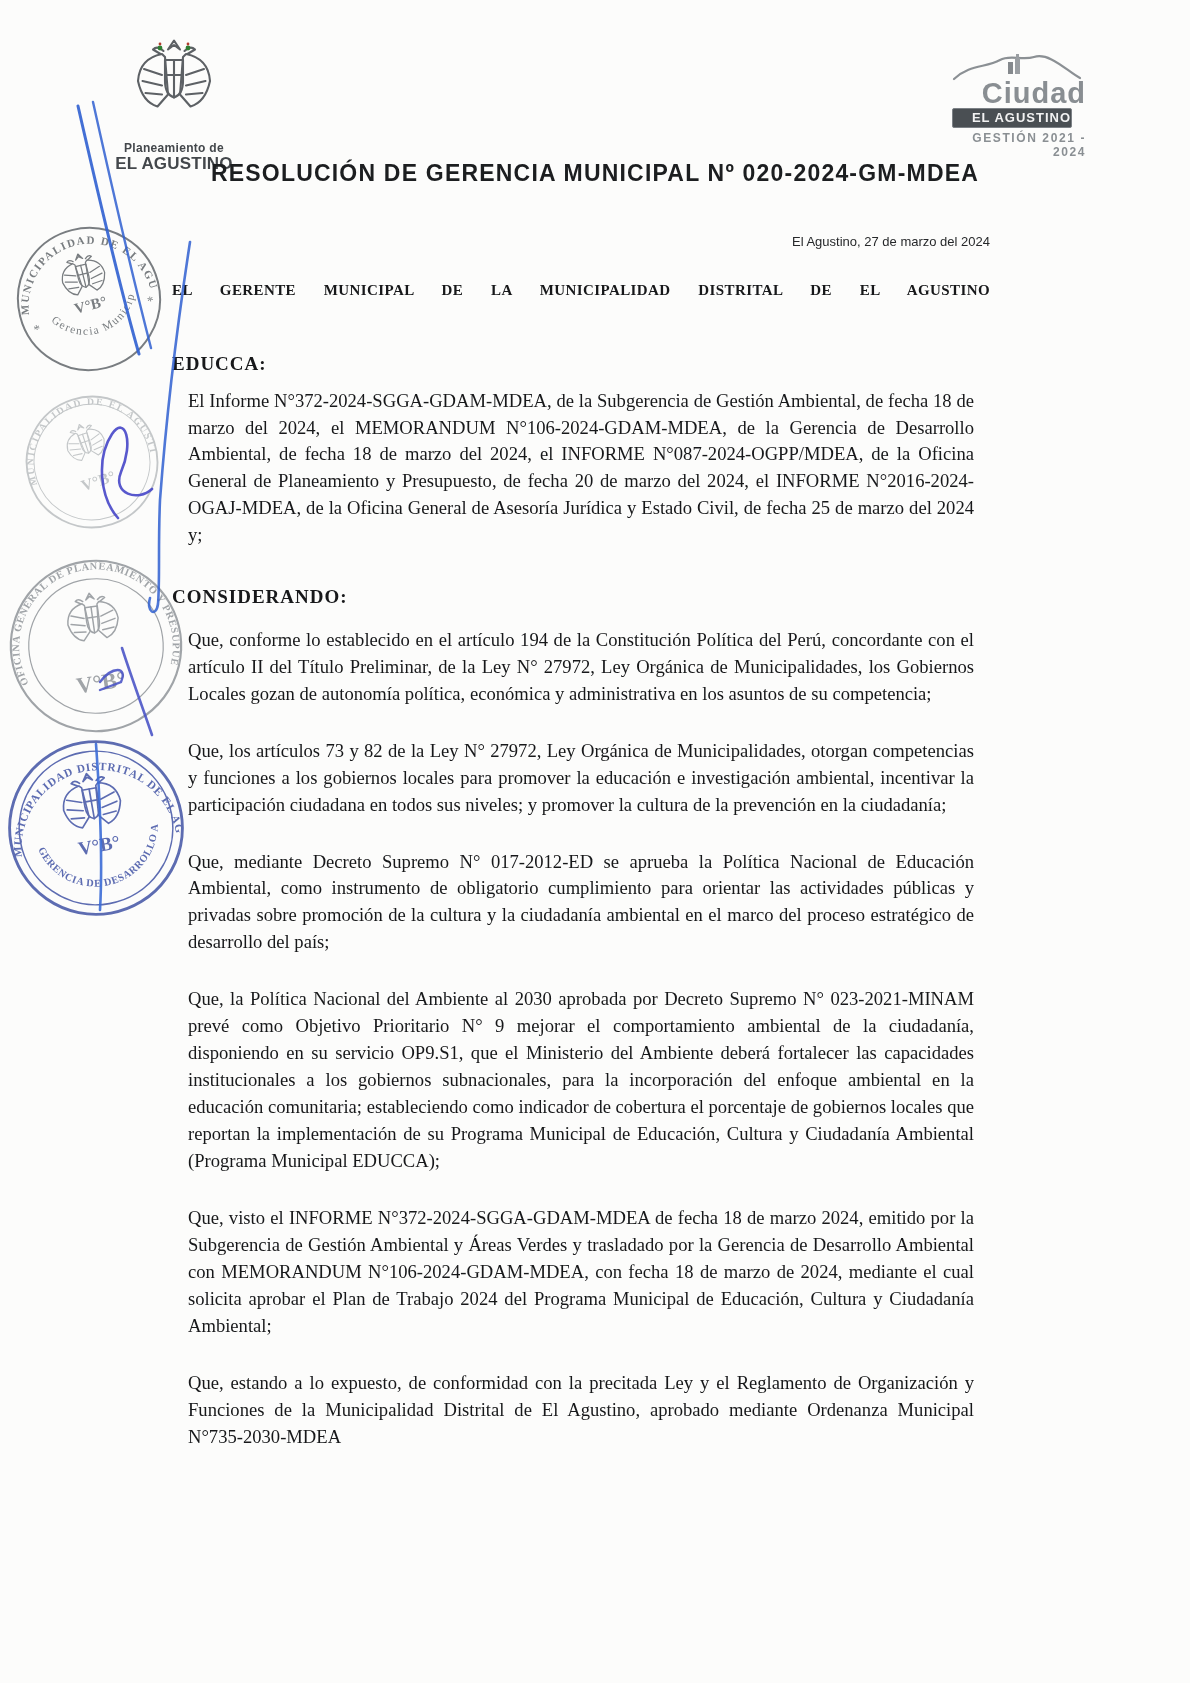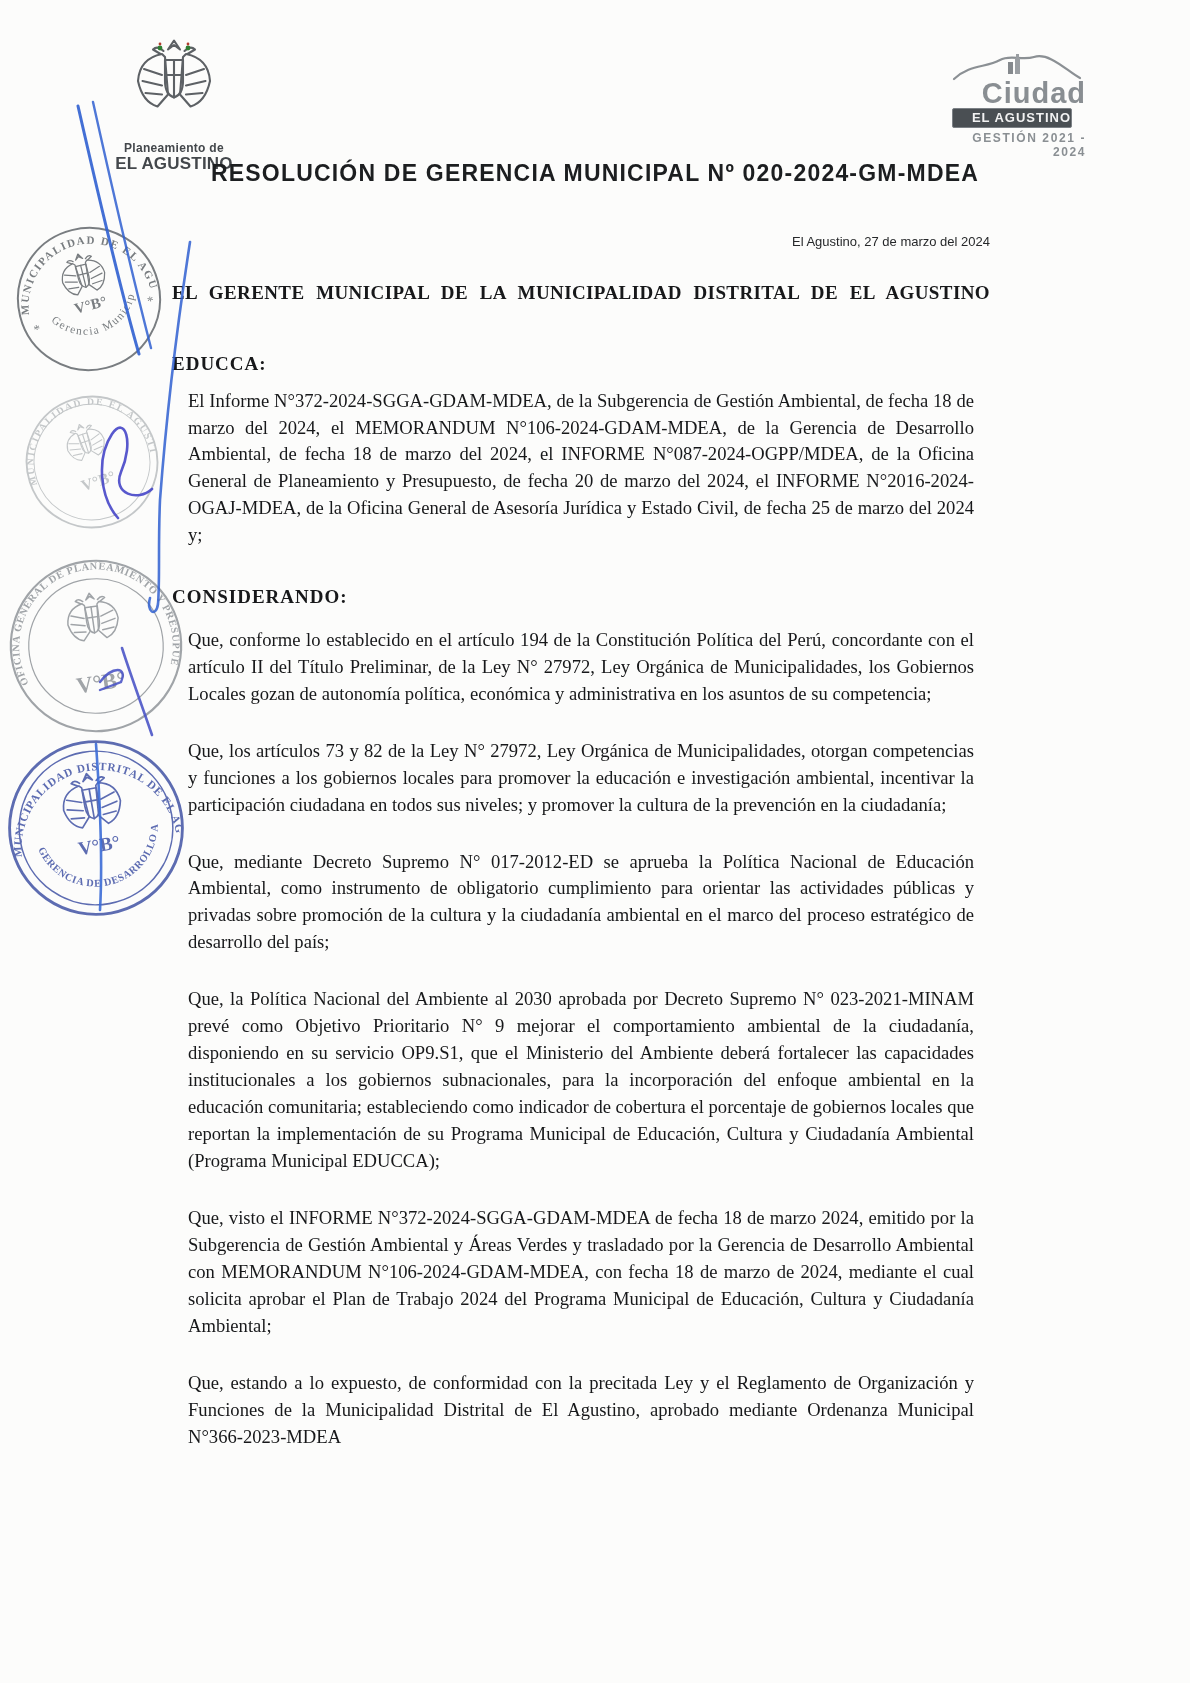--- a/index.html
+++ b/index.html
@@ -24,21 +24,21 @@
   .citybrand .brand-term{margin-top:3px;font-size:12px;color:#8a8f93;letter-spacing:1.6px;font-weight:bold;}
   .doc-title{
     position:absolute;left:0;right:0;top:160px;text-align:center;
     font-family:"Liberation Sans",sans-serif;font-weight:bold;
     font-size:23px;letter-spacing:1.2px;color:#1c1e20;
     transform:scaleY(1.04);
   }
   .dateline{position:absolute;right:200px;top:234px;font-family:"Liberation Sans",sans-serif;font-size:13px;color:#26282a;}
   .issuer{
     position:absolute;left:172px;top:282px;width:818px;
-    font-weight:bold;font-size:19px;letter-spacing:.4px;
+    font-weight:bold;font-size:15px;letter-spacing:.4px;
     text-align:justify;text-align-last:justify;color:#17181a;
   }
   
   .doc-body{position:absolute;left:172px;top:350px;width:818px;font-size:18.6px;line-height:1.45;text-align:justify;}
   .doc-body h3{font-size:19px;margin:0 0 10px;letter-spacing:1px;}
   .doc-body h3.considerando{margin:34px 0 16px;}
   .doc-body p{margin:0 16px 30px;}
   .doc-body p:last-child{margin-bottom:0;}
   
   .stamp{position:absolute;pointer-events:none;}
@@ -104,21 +104,21 @@
 
   <div class="doc-body">
     <h3>EDUCCA:</h3>
     <p>El Informe N°372-2024-SGGA-GDAM-MDEA, de la Subgerencia de Gestión Ambiental, de fecha 18 de marzo del 2024, el MEMORANDUM N°106-2024-GDAM-MDEA, de la Gerencia de Desarrollo Ambiental, de fecha 18 de marzo del 2024, el INFORME N°087-2024-OGPP/MDEA, de la Oficina General de Planeamiento y Presupuesto, de fecha 20 de marzo del 2024, el INFORME N°2016-2024-OGAJ-MDEA, de la Oficina General de Asesoría Jurídica y Estado Civil, de fecha 25 de marzo del 2024 y;</p>
     <h3 class="considerando">CONSIDERANDO:</h3>
     <p>Que, conforme lo establecido en el artículo 194 de la Constitución Política del Perú, concordante con el artículo II del Título Preliminar, de la Ley N° 27972, Ley Orgánica de Municipalidades, los Gobiernos Locales gozan de autonomía política, económica y administrativa en los asuntos de su competencia;</p>
     <p>Que, los artículos 73 y 82 de la Ley N° 27972, Ley Orgánica de Municipalidades, otorgan competencias y funciones a los gobiernos locales para promover la educación e investigación ambiental, incentivar la participación ciudadana en todos sus niveles; y promover la cultura de la prevención en la ciudadanía;</p>
     <p>Que, mediante Decreto Supremo N° 017-2012-ED se aprueba la Política Nacional de Educación Ambiental, como instrumento de obligatorio cumplimiento para orientar las actividades públicas y privadas sobre promoción de la cultura y la ciudadanía ambiental en el marco del proceso estratégico de desarrollo del país;</p>
     <p>Que, la Política Nacional del Ambiente al 2030 aprobada por Decreto Supremo N° 023-2021-MINAM prevé como Objetivo Prioritario N° 9 mejorar el comportamiento ambiental de la ciudadanía, disponiendo en su servicio OP9.S1, que el Ministerio del Ambiente deberá fortalecer las capacidades institucionales a los gobiernos subnacionales, para la incorporación del enfoque ambiental en la educación comunitaria; estableciendo como indicador de cobertura el porcentaje de gobiernos locales que reportan la implementación de su Programa Municipal de Educación, Cultura y Ciudadanía Ambiental (Programa Municipal EDUCCA);</p>
     <p>Que, visto el INFORME N°372-2024-SGGA-GDAM-MDEA de fecha 18 de marzo 2024, emitido por la Subgerencia de Gestión Ambiental y Áreas Verdes y trasladado por la Gerencia de Desarrollo Ambiental con MEMORANDUM N°106-2024-GDAM-MDEA, con fecha 18 de marzo de 2024, mediante el cual solicita aprobar el Plan de Trabajo 2024 del Programa Municipal de Educación, Cultura y Ciudadanía Ambiental;</p>
-    <p>Que, estando a lo expuesto, de conformidad con la precitada Ley y el Reglamento de Organización y Funciones de la Municipalidad Distrital de El Agustino, aprobado mediante Ordenanza Municipal N°366-2023-MDEA</p>
+    <p>Que, estando a lo expuesto, de conformidad con la precitada Ley y el Reglamento de Organización y Funciones de la Municipalidad Distrital de El Agustino, aprobado mediante Ordenanza Municipal N°735-2030-MDEA</p>
   </div>
 
   <div class="stamp" id="stamp-1">
     <svg width="150" height="150" viewBox="0 0 150 150">
       <defs>
         <path id="s1top" d="M 13,82 A 62,62 0 1 1 137,82"></path>
         <path id="s1bot" d="M 29,80 A 50,50 0 0 0 121,80"></path>
       </defs>
       <circle cx="75" cy="75" r="71" fill="none" stroke="#63686c" stroke-width="2"></circle>
       <text font-family="Liberation Serif, serif" font-size="11" font-weight="bold" letter-spacing="1.5" fill="#63686c">

